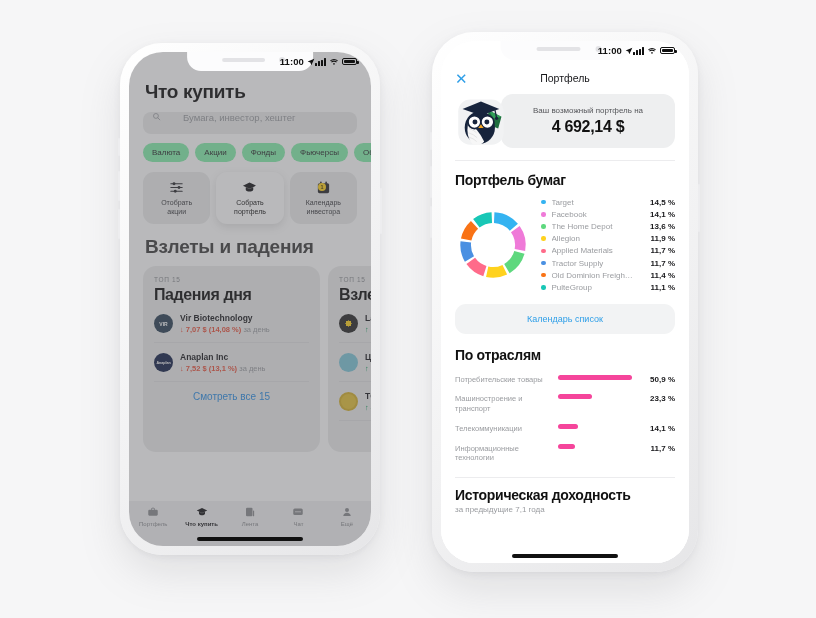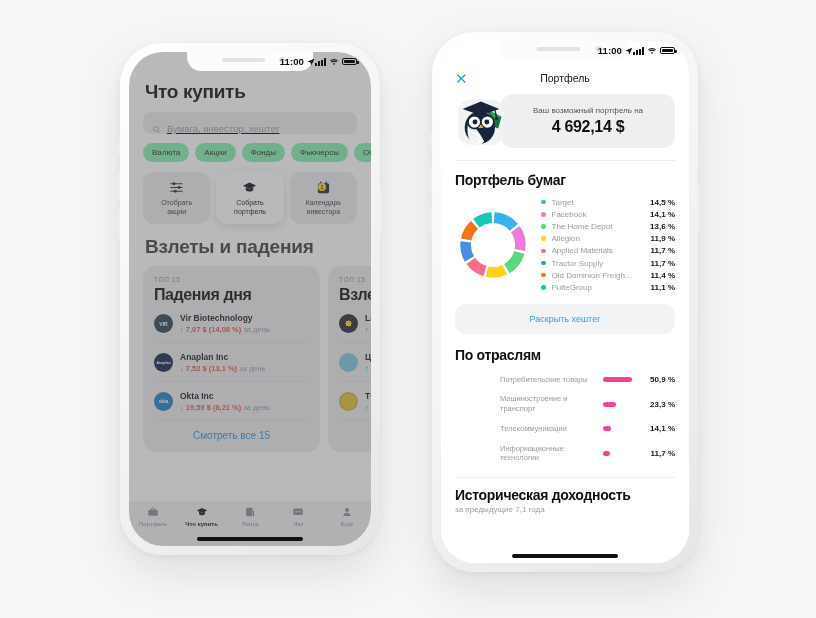--- a/index.html
+++ b/index.html
@@ -65,21 +65,21 @@
   .p-left .screen{background:#fff;}
   .dimlayer{position:absolute;inset:0;background:rgba(88,88,92,.42);z-index:30;pointer-events:none;}
   .lp-body{position:absolute;top:19px;left:0;right:0;bottom:0;}
 
   .lp-title{
     font-size:19px;font-weight:700;color:#111;letter-spacing:-.3px;
     padding:10px 16px 0;
   }
   .lp-search{
     margin:9px 14px 0;height:22px;background:#eceded;border-radius:8px;
-    display:flex;align-items:flex-end;gap:6px;padding:0 9px;box-sizing:border-box;text-decoration:underline;
+    display:flex;align-items:flex-start;gap:22px;padding:0 9px;box-sizing:border-box;
   }
   .lp-search .ph{font-size:9.5px;color:#9a9ca0;}
   .lp-chips{display:flex;gap:6px;padding:9px 0 0 14px;}
   .chip{
     background:#86efac;border-radius:11px;font-size:8px;color:#2a2a2e;
     padding:5px 9px;white-space:nowrap;
   }
   .lp-actions{display:flex;gap:6px;padding:10px 14px 0;}
   .act{
     flex:1;background:#eceded;border-radius:11px;height:52px;
@@ -146,21 +146,21 @@
   .dot{width:4.5px;height:4.5px;border-radius:50%;flex:0 0 4.5px;margin-right:6px;}
   .lname{flex:1;color:#9a9ca0;white-space:nowrap;overflow:hidden;text-overflow:ellipsis;}
   .lval{font-weight:700;color:#17171a;white-space:nowrap;}
 
   .expand{
     margin:10px 14px 0;background:#f2f3f4;border-radius:11px;height:30px;
     display:flex;align-items:center;justify-content:center;
     font-size:9px;color:#2f9fe8;
   }
   .barlist{padding:7px 14px 0;}
-  .brow{display:flex;align-items:center;padding:5px 0;margin-left:45px;}
+  .brow{display:flex;padding:5px 0;}
   .bname{width:96px;flex:0 0 96px;font-size:7.5px;color:#9a9ca0;line-height:1.3;}
   .btrack{flex:1;height:5px;position:relative;margin:0 7px;}
   .bfill{position:absolute;left:0;top:0;height:5px;border-radius:3px;background:#f5459b;}
   .bval{width:36px;flex:0 0 36px;text-align:right;font-size:8px;font-weight:700;color:#17171a;}
   .hr2{height:1px;background:#ececee;margin:9px 14px 0;}
   .rp-sec2{font-size:14px;font-weight:700;color:#111;padding:9px 14px 0;letter-spacing:-.3px;}
   .rp-sub{font-size:8px;color:#9a9ca0;padding:2px 14px 0;}
 </style>
 </head>
 <body>
@@ -276,29 +276,20 @@
               <div class="srow">
                 <div class="logo" style="background:#16234a;font-size:3.6px;">
                     <span>Anaplan</span>
                   </div>
                 <div>
                   <div class="sname">Anaplan Inc</div>
                   <div class="sdelta down"><span>↓ 7,52 $ (13,1 %)</span> <span class="per">за день</span></div>
                 </div>
               </div>
 
-              <div class="srow">
-                <div class="logo" style="background:#1d7fc2;font-size:4.6px;">
-                    <span>okta</span>
-                  </div>
-                <div>
-                  <div class="sname">Okta Inc</div>
-                  <div class="sdelta down"><span>↓ 19,59 $ (8,21 %)</span> <span class="per">за день</span></div>
-                </div>
-              </div>
 
               <div class="seeall">Смотреть все 15</div>
             </div>
 
             <div class="tcard">
               <div class="top">ТОП 15</div>
               <h3>Взлеты дня</h3>
 
               <div class="srow">
                 <div class="logo" style="background:radial-gradient(circle at 50% 50%,#ffd21e 0 22%,#2a2a2a 23% 100%);"></div>
@@ -502,21 +493,21 @@
                   <span class="lval">11,4 %</span>
                 </div>
                 <div class="lrow">
                   <span class="dot" style="background: rgb(24, 199, 182);"></span>
                   <span class="lname">PulteGroup</span>
                   <span class="lval">11,1 %</span>
                 </div>
               </div>
           </div>
 
-          <div class="expand">Раскрыть хештег</div>
+          <div class="expand">Календарь список</div>
 
           <div class="rp-sec" style="padding-top:13px;">По отраслям</div>
 
           <div class="barlist" id="bars">
               <div class="brow">
                 <div class="bname">Потребительские товары</div>
                 <div class="btrack">
                   <div class="bfill" style="width: 100%; background: rgb(245, 69, 155);"></div>
                 </div>
                 <div class="bval">50,9 %</div>

